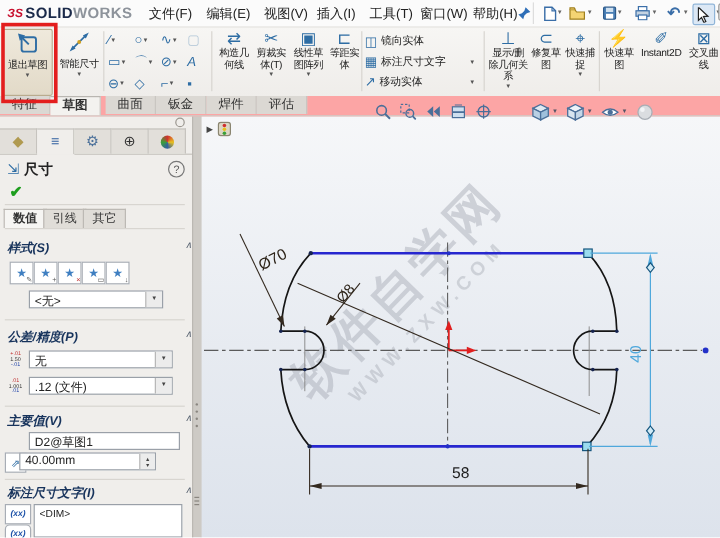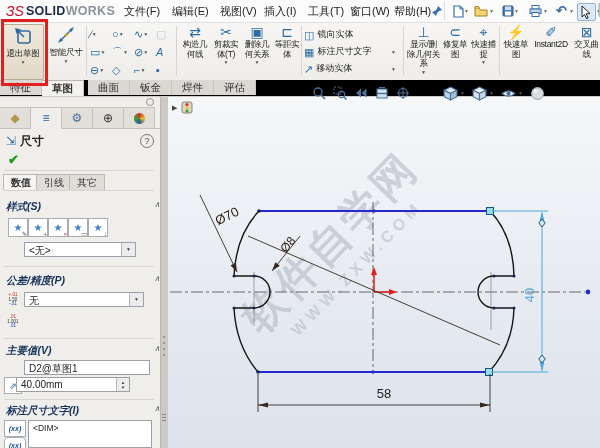--- a/index.html
+++ b/index.html
@@ -2,21 +2,21 @@
 <html><head>
 <meta charset="utf-8">
 <style>
   html,body{margin:0;padding:0;}
   body{width:600px;height:448px;position:relative;overflow:hidden;background:#fff;
        font-family:"Liberation Sans",sans-serif;-webkit-font-smoothing:antialiased;}
   .abs{position:absolute;}
   
   #menubar{left:0;top:0;width:600px;height:22px;background:#fbfbfb;border-bottom:1px solid #e3e1de;z-index:10;}
   #logo{left:6px;top:2px;height:18px;display:flex;align-items:center;gap:2px;}
-  .logo-ds{color:#c8102e;font-weight:normal;font-style:italic;font-size:14px;}
+  .logo-ds{color:#c8102e;font-weight:bold;font-style:italic;font-size:10px;}
   .logo-solid{color:#1b2a4a;font-weight:bold;font-size:12.5px;letter-spacing:.3px;}
   .logo-works{color:#8d939b;font-weight:bold;font-size:12.5px;letter-spacing:.3px;margin-left:-2px;}
   .menu-item{position:absolute;top:4px;font-size:11px;color:#222;white-space:nowrap;cursor:default;}
   .qsep{position:absolute;top:2px;width:1px;height:18px;background:#ddd;}
   .qbtn{position:absolute;top:3px;width:17px;height:16px;display:flex;align-items:center;justify-content:center;}
   .qcaret{position:absolute;top:8px;font-size:5px;color:#666;}
   .pressed{background:#dce8f5;border:1px solid #8fb4d8;border-radius:2px;}
   
   #ribbon{left:0;top:22px;width:600px;height:58px;background:linear-gradient(#f7f6f4,#efedea);z-index:5;}
   .rsep{position:absolute;top:4px;width:1px;height:50px;background:#d8d5d0;}
@@ -24,21 +24,21 @@
   .rbtn .lab{font-size:8.5px;line-height:9.5px;text-align:center;color:#222;letter-spacing:-.3px;}
   .ricon{font-size:14px;line-height:16px;color:#2e6da4;}
   .caret{font-size:5px;color:#555;line-height:6px;}
   .bigbtn{width:40px;height:54px;justify-content:flex-start;}
   .exit-hl{background:linear-gradient(#efe9dc,#e2dac8);border:1px solid #b9ac8e;border-radius:2px;}
   .gridcell{position:absolute;width:21px;height:17px;display:flex;align-items:center;}
   .gglyph{font-size:11px;color:#2e6da4;line-height:14px;}
   .rowtool{position:absolute;left:304px;width:96px;height:17px;display:flex;align-items:center;gap:3px;}
   .rowtool .lab{font-size:9px;color:#222;}
   
-  #tabstrip{left:0;top:80px;width:600px;height:16px;background:#000000;border-bottom:1px solid #cfccc7;z-index:4;}
+  #tabstrip{left:0;top:80px;width:600px;height:16px;background:#fca5a5;border-bottom:1px solid #cfccc7;z-index:4;}
   .rtab{position:absolute;top:0;height:15px;line-height:15px;padding:0 10px;font-size:10.5px;color:#333;
         border-right:1px solid #c9c6c1;background:#dbd8d3;}
   .rtab.active{background:#f3f2ef;font-weight:bold;border-top:1px solid #b9b6b1;}
   
   #redbox{left:1px;top:19px;width:41px;height:61px;border:3px solid #e31e1e;z-index:60;pointer-events:none;}
   
   #panel{left:0;top:96px;width:160px;height:352px;background:#f0eeeb;z-index:3;}
   .pmtabs{position:absolute;left:0;top:11px;width:160px;height:21px;display:flex;border-bottom:1px solid #c6c3be;}
   .pmtab{width:30px;height:20px;display:flex;align-items:center;justify-content:center;background:#e2dfda;
          border-right:1px solid #c6c3be;border-top:1px solid #c6c3be;font-size:12px;}
@@ -232,21 +232,21 @@
     <span class="ricon">⇄</span>
     <span class="lab">构造几何线</span>
   </div>
   <div class="rbtn" style="left:212px;width:28px">
     <span class="ricon">✂</span>
     <span class="lab">剪裁实体(T)</span>
     <span class="caret">▼</span>
   </div>
   <div class="rbtn" style="left:242px;width:30px">
     <span class="ricon">▣</span>
-    <span class="lab">删除几何关系</span>
+    <span class="lab">线性草图阵列</span>
     <span class="caret">▼</span>
   </div>
   <div class="rbtn" style="left:274px;width:26px">
     <span class="ricon">⊏</span>
     <span class="lab">等距实体</span>
   </div>
   <div class="rsep" style="left:301px"></div>
 
   <div class="rowtool" style="top:4px">
     <span class="ricon" style="font-size:11px">◫</span>
@@ -378,20 +378,23 @@
     <div class="b">-.01</div>
   </div>
   <div class="dd" style="left:24px;top:196px;width:120px">
     <span>无</span><span class="dar">▼</span>
   </div>
   <div class="tolicon" style="left:4px;top:219px">
     <div class="r">.01</div>
     <div>1.001</div>
     <div class="b">.01</div>
   </div>
+  <div class="dd" style="left:24px;top:218px;width:120px">
+    <span>.12 (文件)</span><span class="dar">▼</span>
+  </div>
   <div class="hr" style="top:242px"></div>
 
   <div class="sec-h" style="top:248px">
     <span>主要值(V)</span>
     <span class="col">∧</span>
   </div>
   <div class="pinput" style="left:24px;top:264px;width:126px">D2@草图1</div>
   <div class="miniicon" style="left:4px;top:281px">⇗</div>
   <div class="pinput" style="left:16px;top:281px;width:114px">
     <span>40.00mm</span>

